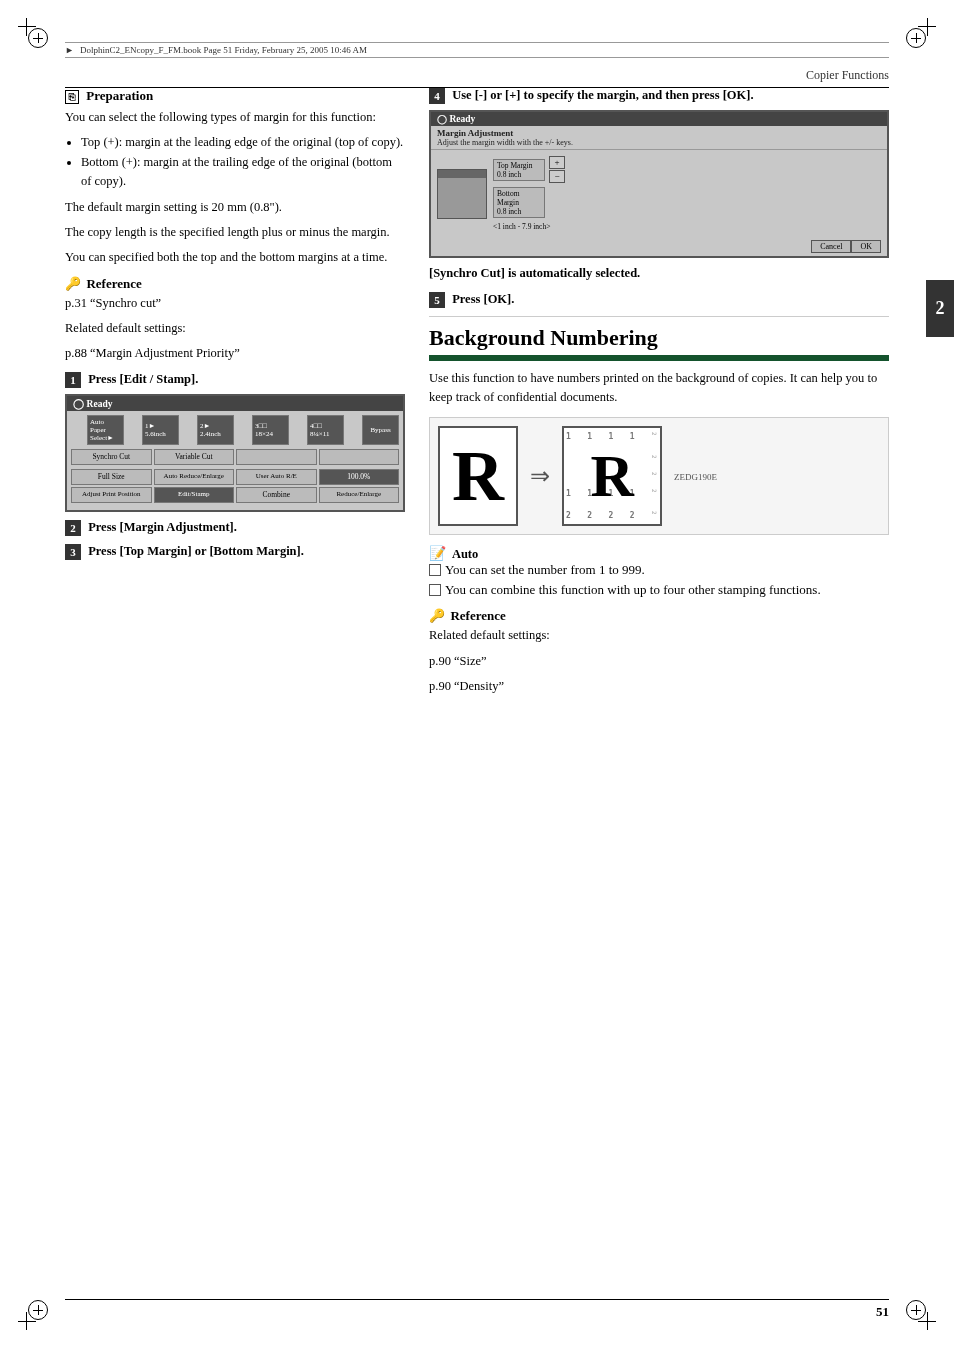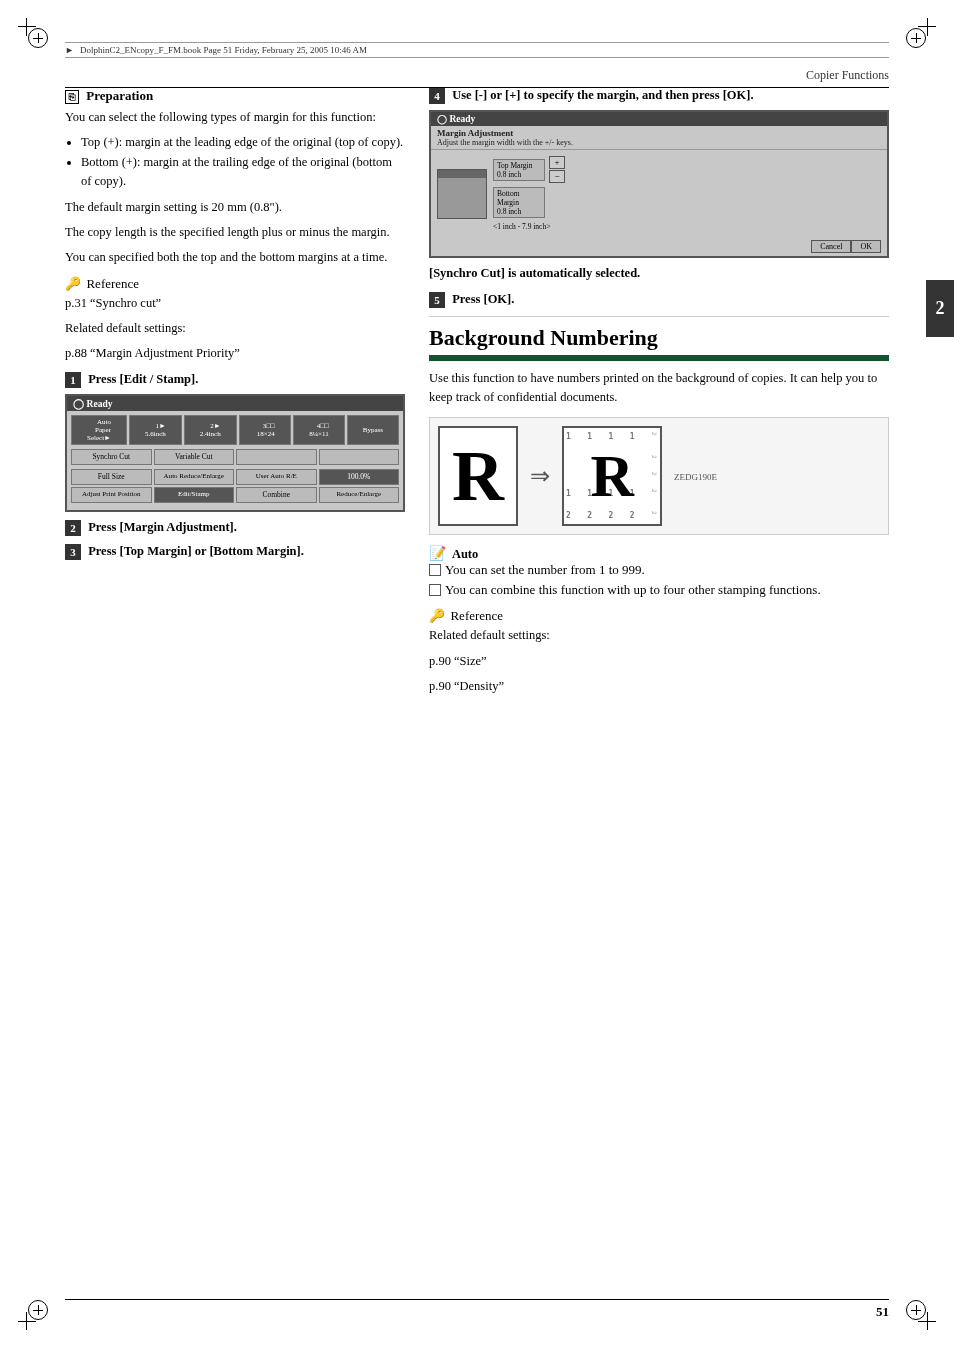--- a/index.html
+++ b/index.html
@@ -140,21 +140,21 @@
       line-height: 13px;
     }
 
     .section-title {
       font-weight: bold;
       font-size: 13px;
       margin-bottom: 4px;
     }
 
     .section-title-key {
-      font-weight: normal;
+      font-weight: bold;
       font-size: 13px;
       margin-bottom: 2px;
     }
 
     p { font-size: 12.5px; line-height: 1.55; margin-bottom: 6px; }
 
     ul { margin-left: 16px; margin-bottom: 6px; }
     ul li { font-size: 12.5px; line-height: 1.55; }
 
     
@@ -385,26 +385,27 @@
     .edit-screen-grid {
       display: grid;
       grid-template-columns: repeat(6, 1fr);
       gap: 2px;
       padding: 4px;
     }
     .es-cell {
       border: 1px solid #777;
       background: #bbb;
       font-size: 7.5px;
-      padding: 2px 15px;
-      text-align: right;
+      padding: 2px 2px;
+      text-align: left;
       min-height: 18px;
       display: flex;
       align-items: center;
       justify-content: center;
+      margin-left: 16px;
     }
     .es-cell.dark {
       background: #555;
       color: #fff;
     }
     .edit-screen-row {
       display: grid;
       grid-template-columns: repeat(4, 1fr);
       gap: 2px;
       padding: 0 4px 4px;

